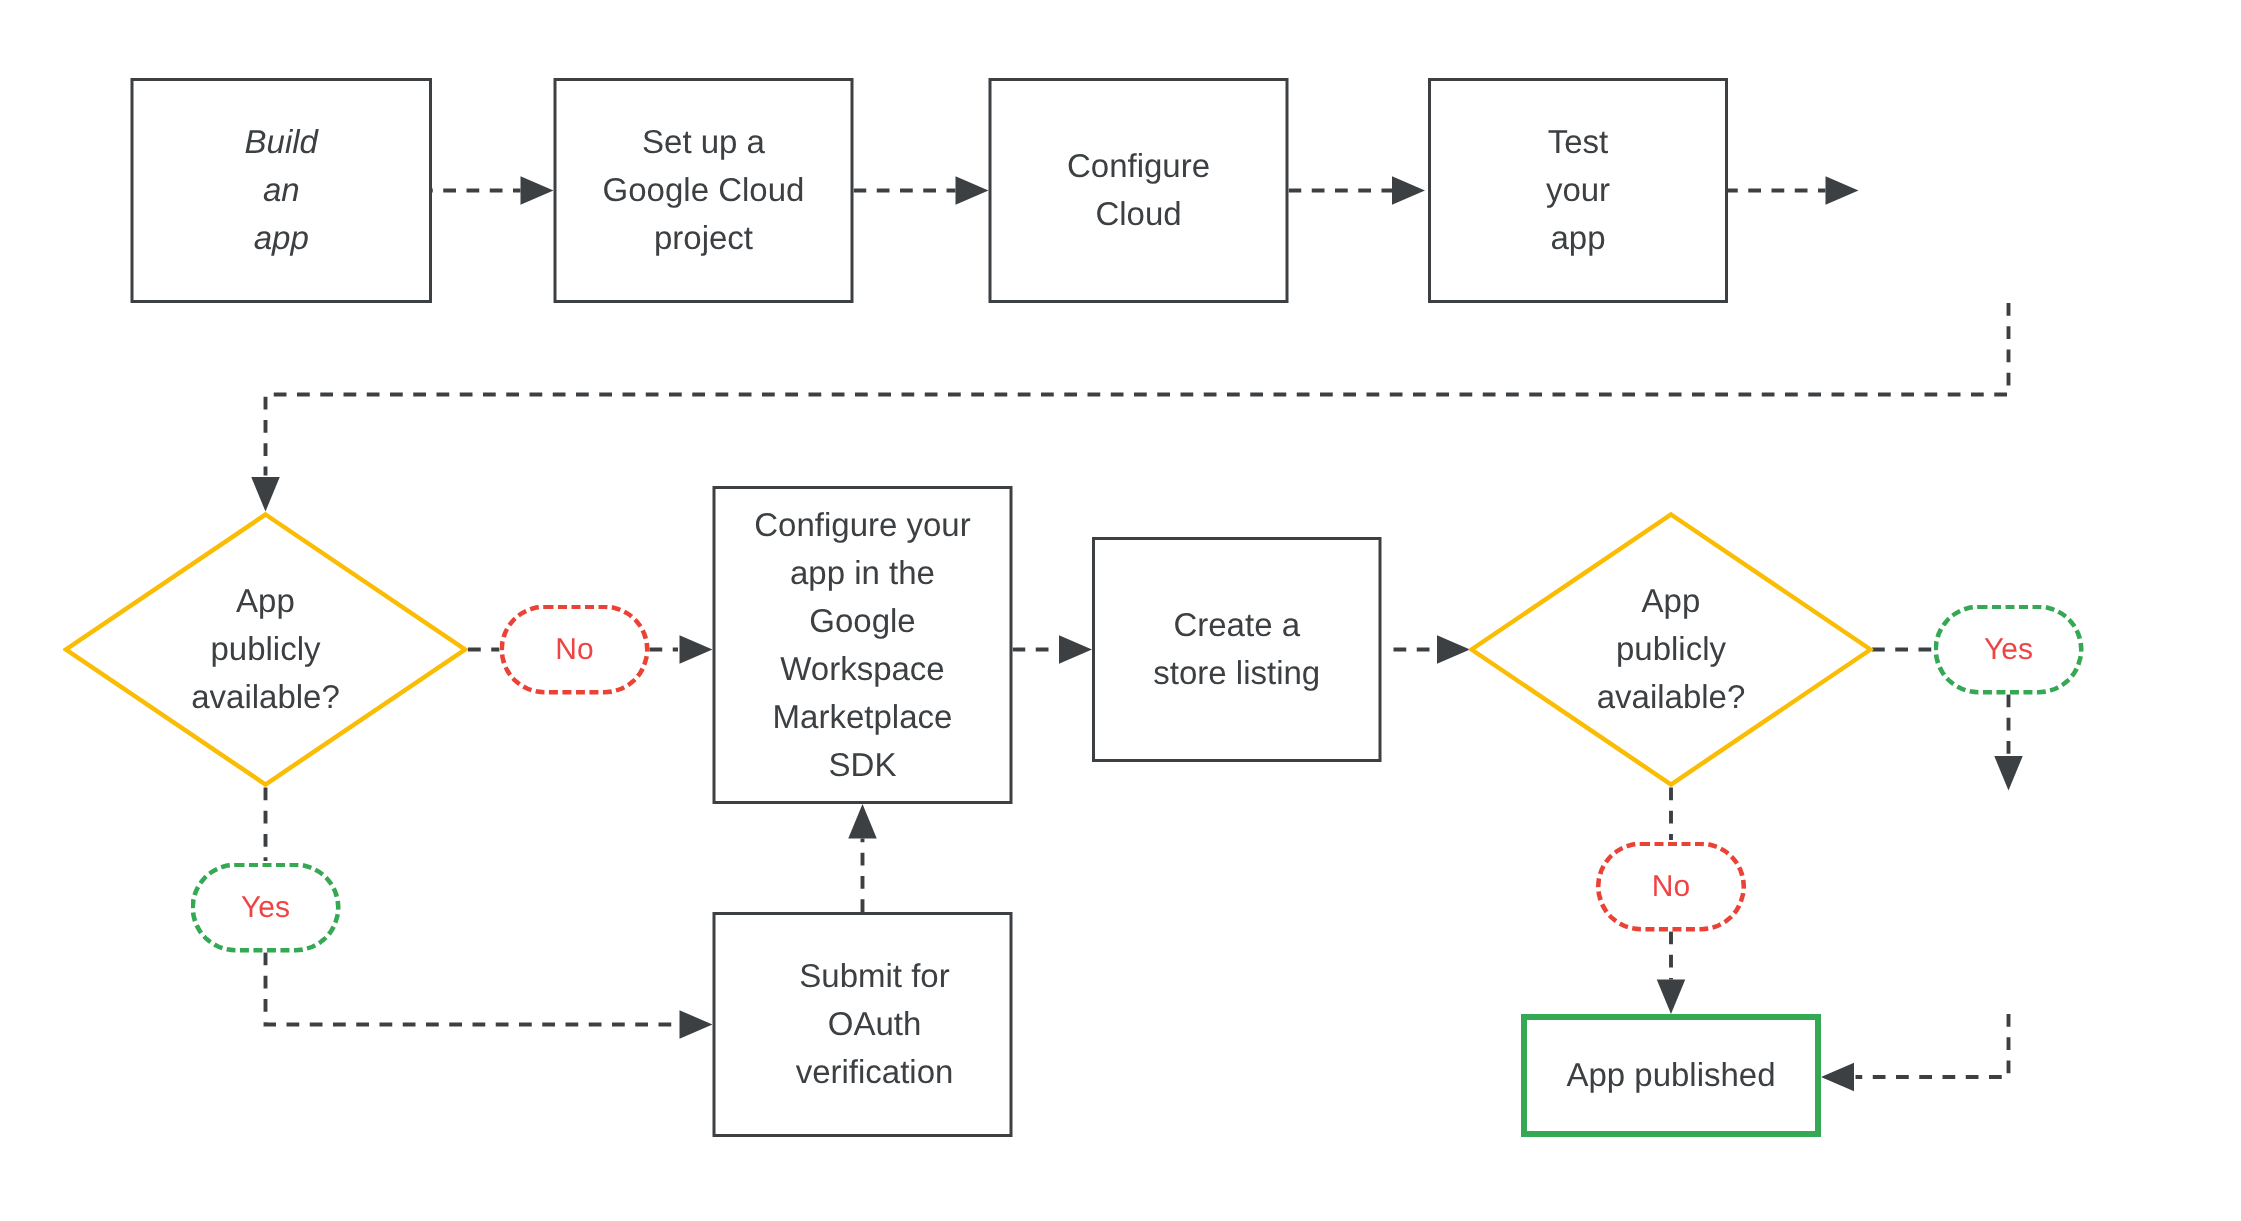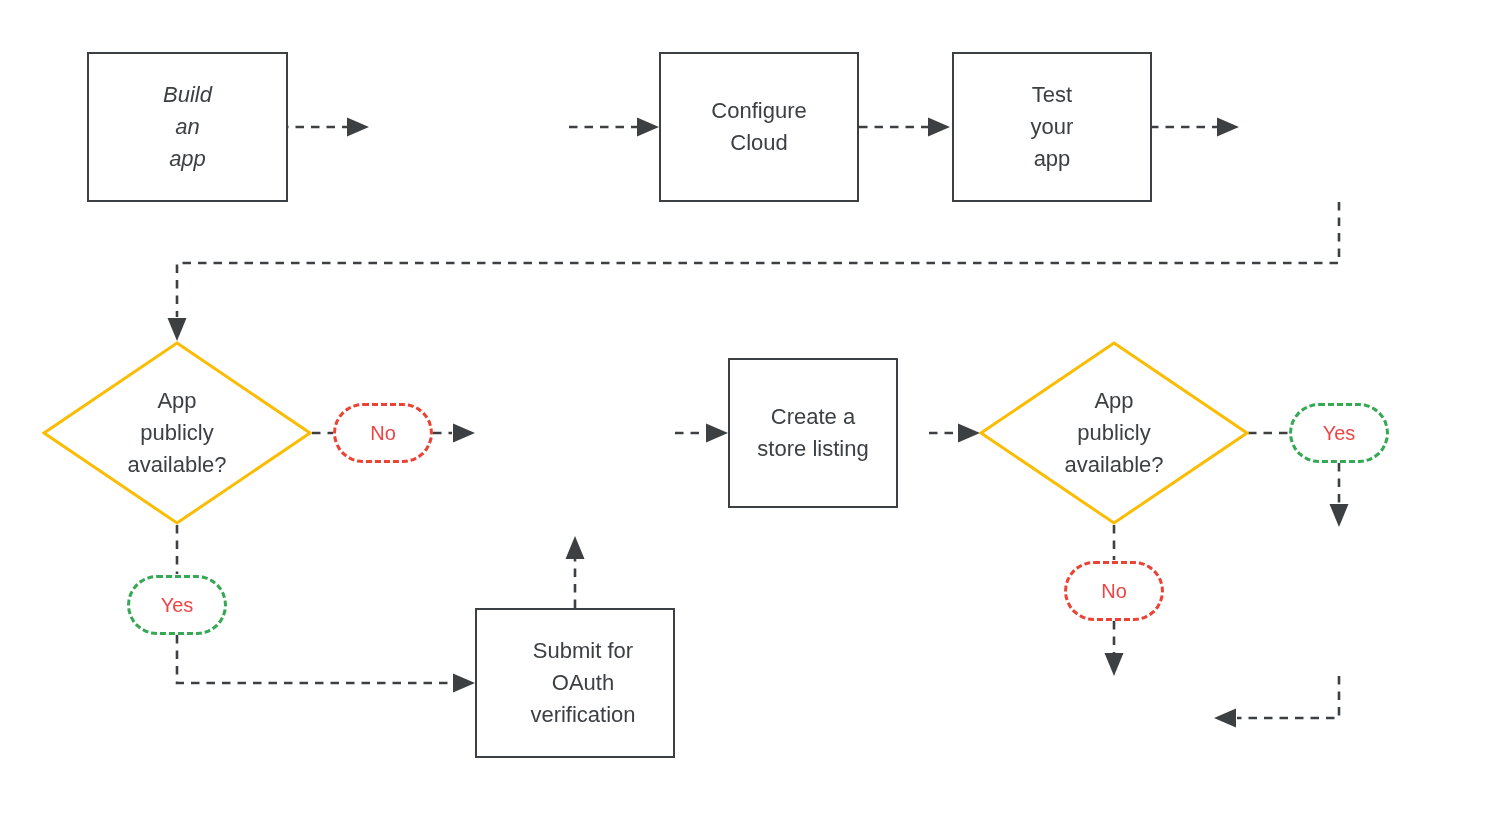--- a/index.html
+++ b/index.html
@@ -79,20 +79,23 @@
         <polygon class="ah" points="475,683 453,673.5 453,692.5"></polygon>
 
       <path class="dash" d="M575 608 V559"></path>
         <polygon class="ah" points="575,536 565.5,559 584.5,559"></polygon>
     </g>
   </svg>
 
   <div class="node" style="left:87px;top:52px;width:201px;height:150px;font-style:italic;">Build
 an
 app</div>
+  <div class="node" style="left:369px;top:52px;width:200px;height:150px;">Set up a
+Google Cloud
+project</div>
   <div class="node" style="left:659px;top:52px;width:200px;height:150px;">Configure
 Cloud</div>
   <div class="node" style="left:952px;top:52px;width:200px;height:150px;">Test
 your
 app</div>
 
   <div class="diamond" style="left:42px;top:341px;width:270px;height:184px;">
     <svg width="270" height="184" viewBox="0 0 270 184">
       <polygon points="135,2 268,92 135,182 2,92" fill="#ffffff" stroke="#FBBC04" stroke-width="3"></polygon>
     </svg>
@@ -108,19 +111,26 @@
     <div class="dlabel">App
 publicly
 available?</div>
   </div>
 
   <div class="pill" style="left:333px;top:403px;width:100px;height:60px;">No</div>
   <div class="pill green" style="left:127px;top:575px;width:100px;height:60px;">Yes</div>
   <div class="pill green" style="left:1289px;top:403px;width:100px;height:60px;">Yes</div>
   <div class="pill" style="left:1064px;top:561px;width:100px;height:60px;">No</div>
 
-  <div class="node" style="left:728px;top:358px;width:170px;height:150px;">Create a
+  <div class="node" style="left:475px;top:324px;width:200px;height:212px;">Configure your
+app in the
+Google
+Workspace
+Marketplace
+SDK</div>
+  <div class="node" style="left:728px;top:358px;width:193px;height:150px;">Create a
 store listing</div>
   <div class="node" style="left:475px;top:608px;width:200px;height:150px;padding-left:16px;">Submit for
 OAuth
 verification</div>
+  <div class="node published" style="left:1014px;top:676px;width:200px;height:82px;">App published</div>
 
 </div>
 
 </body></html>

